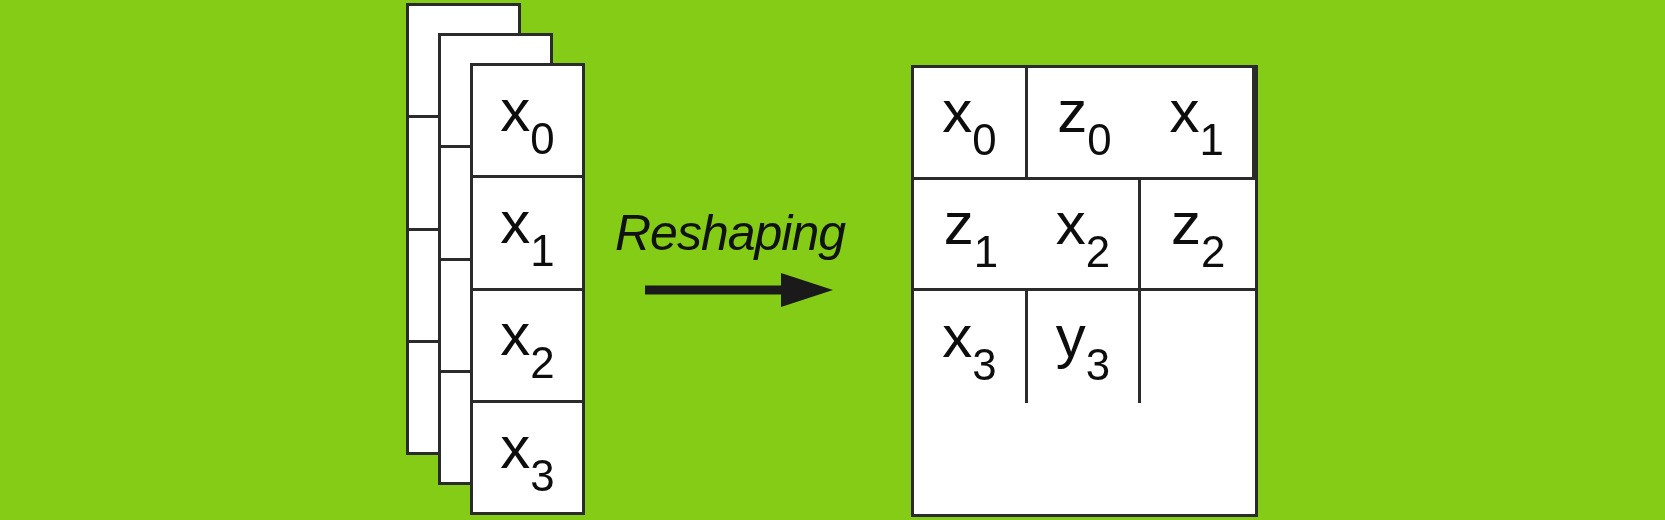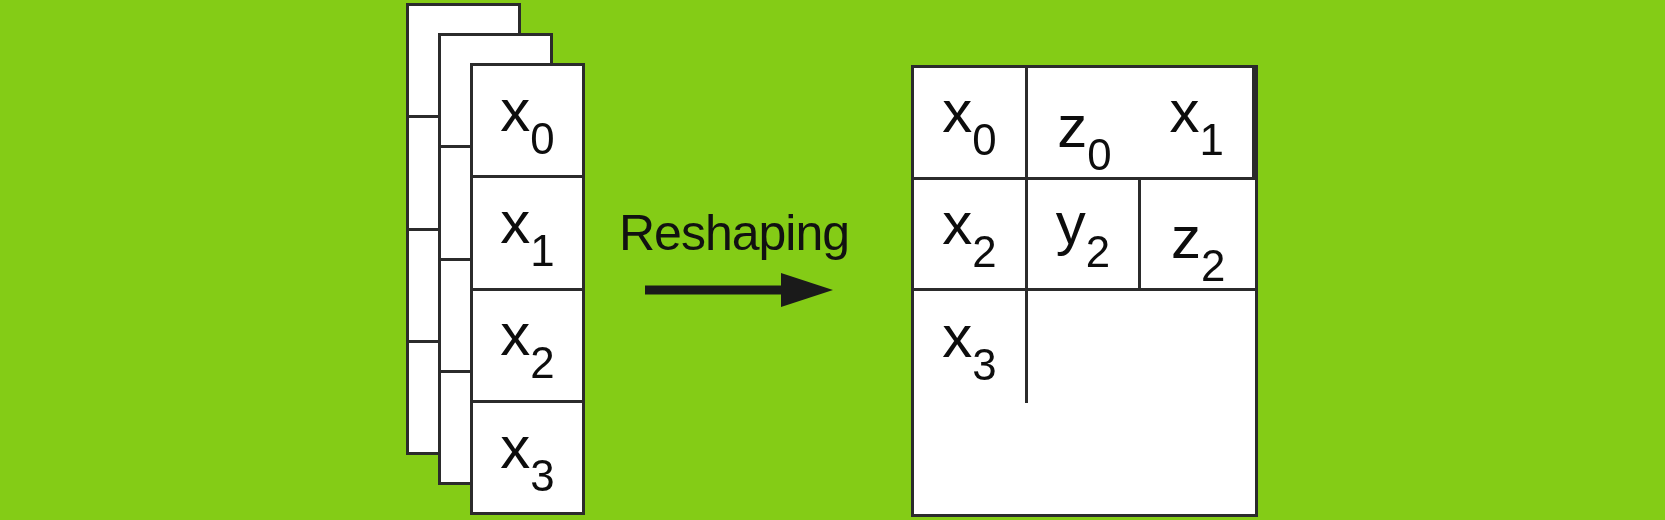--- a/index.html
+++ b/index.html
@@ -48,28 +48,29 @@
     white-space: nowrap;
   }
   .lbl .sub {
     font-size: 0.73em;
     vertical-align: -0.52em;
   }
 
   
   .reshape-label {
     position: absolute;
-    left: 619px;
+    left: 605px;
     top: 208px;
     width: 250px;
-    text-align: left;
+    text-align: center;
     font-size: 50px;
     line-height: 1;
     color: #111111;
     letter-spacing: -1px;
+    font-style: italic;
   }
   .reshape-arrow {
     position: absolute;
     left: 645px;
     top: 270px;
     width: 188px;
     height: 40px;
   }
 
   
@@ -86,21 +87,21 @@
     grid-template-columns: repeat(3, 1fr);
     grid-template-rows: repeat(4, 1fr);
   }
   .rtable .tcell {
     border-right: 3px solid #2b2b2b;
     border-bottom: 3px solid #2b2b2b;
     display: flex;
     align-items: center;
     justify-content: center;
   }
-  .rtable .tcell.last-col { border-right: none; align-items: flex-end; }
+  .rtable .tcell.last-col { border-right: none; }
   .rtable .tcell.last-row { border-bottom: none; }
 </style>
 </head>
 <body>
 
 <div class="canvas">
 
   <div class="card card-back">
     <div class="vcell"></div>
     <div class="vcell"></div>
@@ -138,29 +139,32 @@
     <div class="tcell">
       <span class="lbl"><span>x</span><span class="sub">0</span></span>
     </div>
     <div class="tcell last-col">
       <span class="lbl"><span>z</span><span class="sub">0</span></span>
     </div>
 
     <div class="tcell">
       <span class="lbl"><span>x</span><span class="sub">1</span></span>
     </div>
+    <div class="tcell last-col">
+      <span class="lbl"><span>z</span><span class="sub">1</span></span>
+    </div>
 
     <div class="tcell">
       <span class="lbl"><span>x</span><span class="sub">2</span></span>
-    </div>
-    <div class="tcell">
-      <span class="lbl"><span>y</span><span class="sub">2</span></span>
     </div>
     <div class="tcell last-col">
       <span class="lbl"><span>z</span><span class="sub">2</span></span>
     </div>
 
     <div class="tcell last-row">
       <span class="lbl"><span>x</span><span class="sub">3</span></span>
     </div>
+    <div class="tcell last-row">
+      <span class="lbl"><span>y</span><span class="sub">3</span></span>
+    </div>
   </div>
 
 </div>
 
 </body></html>

